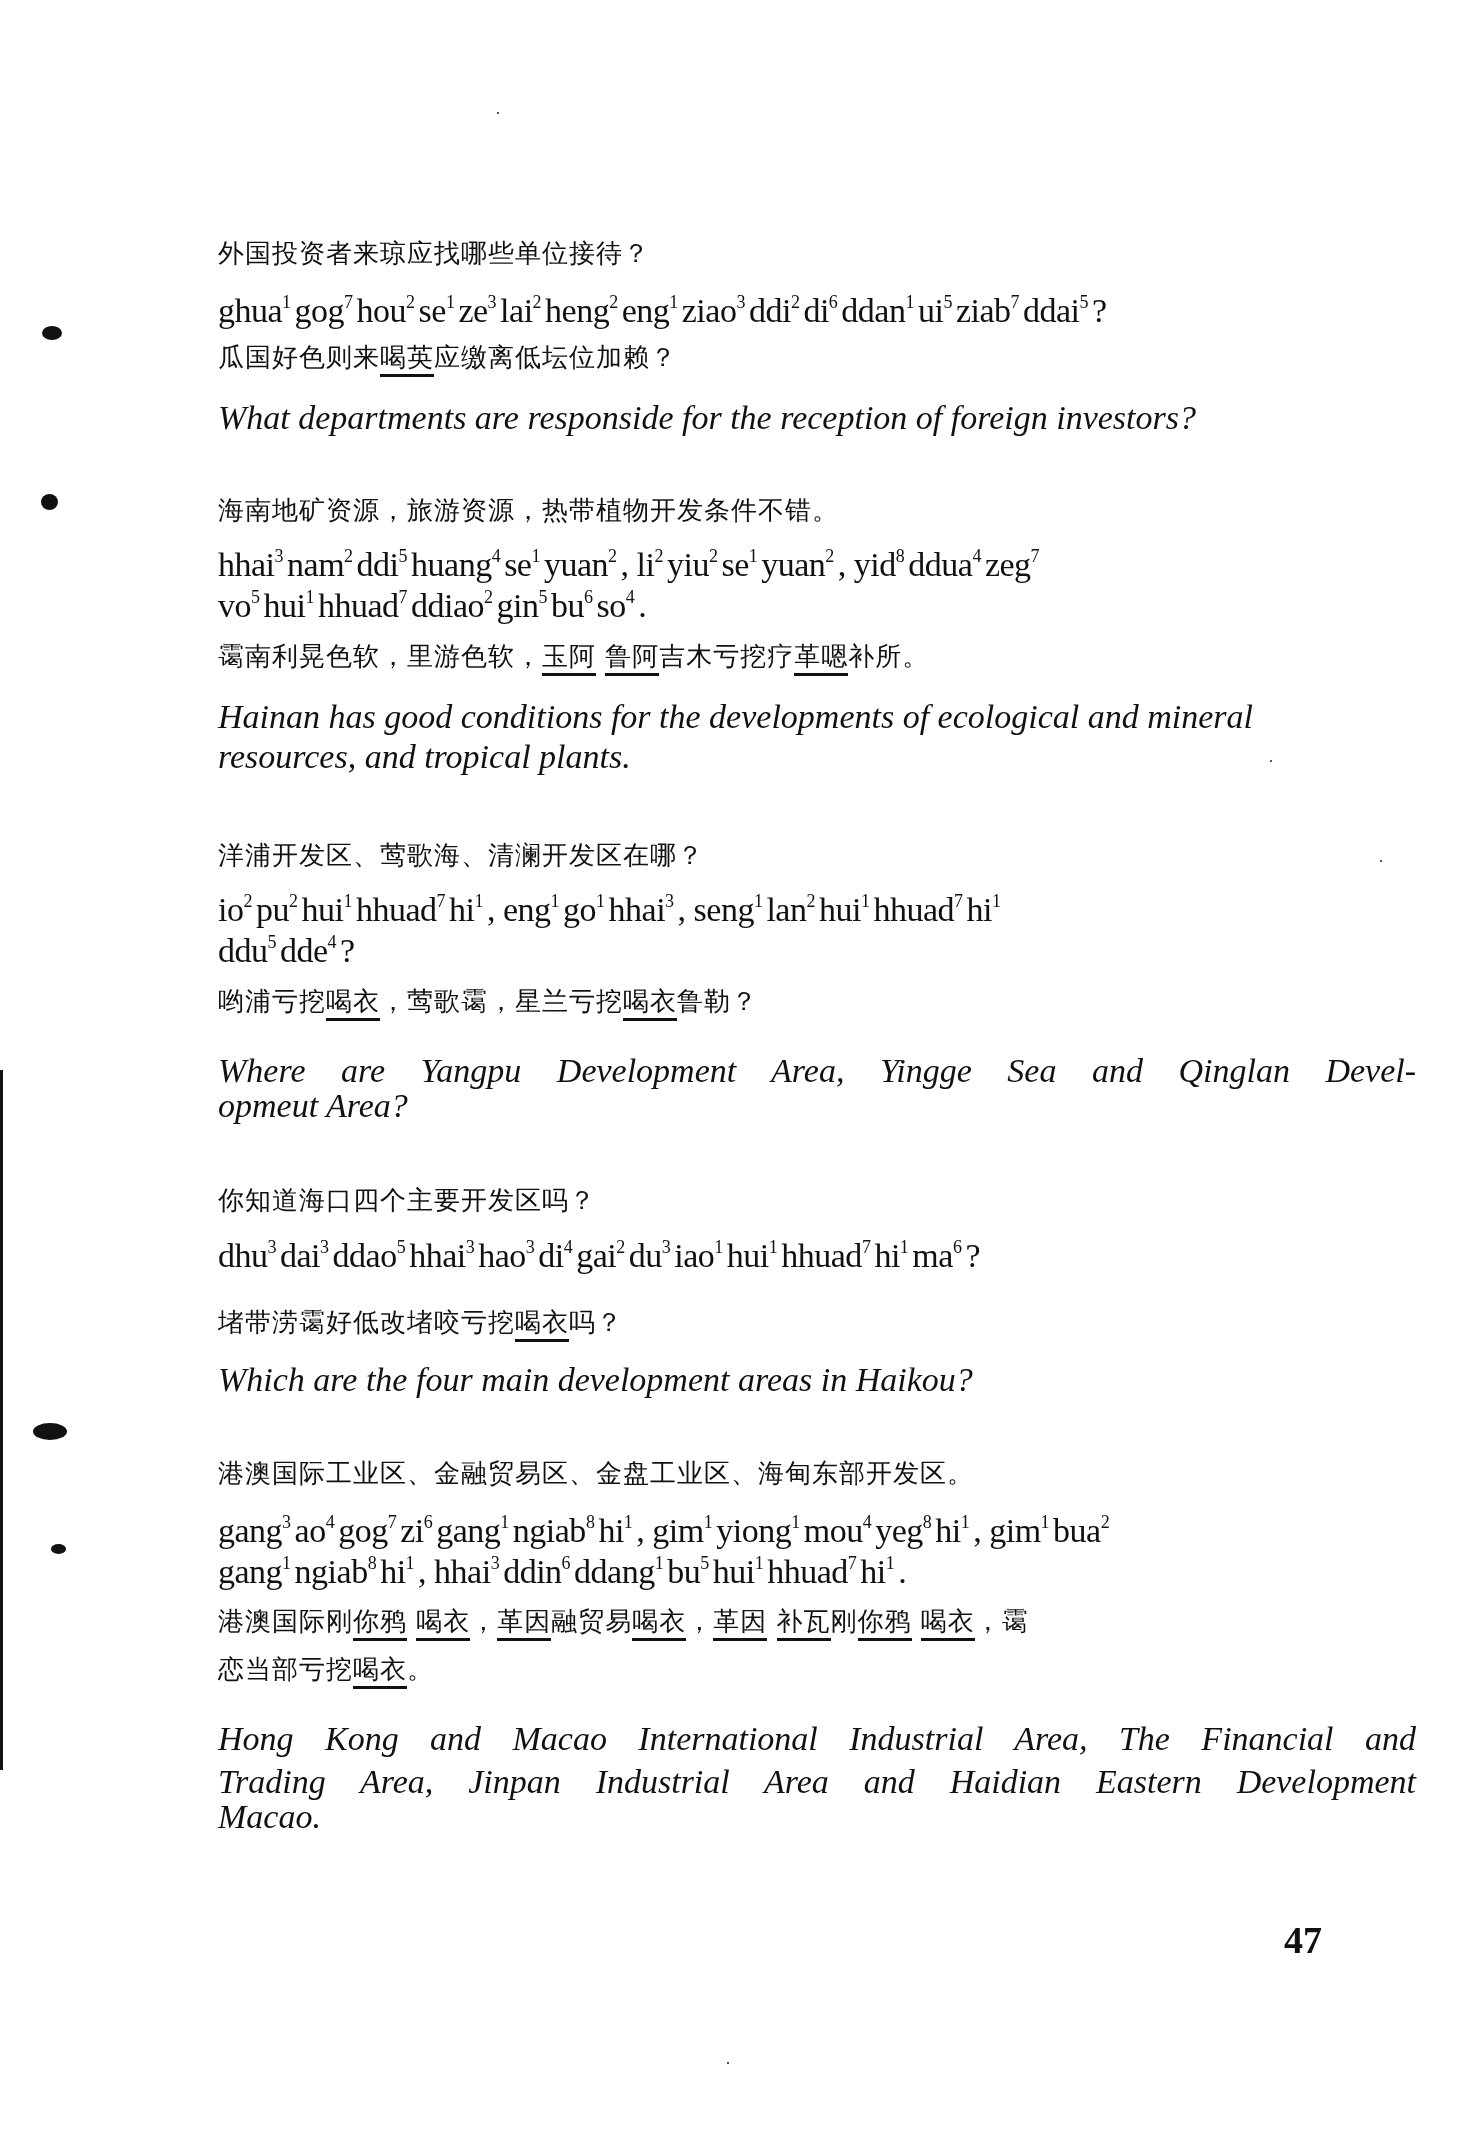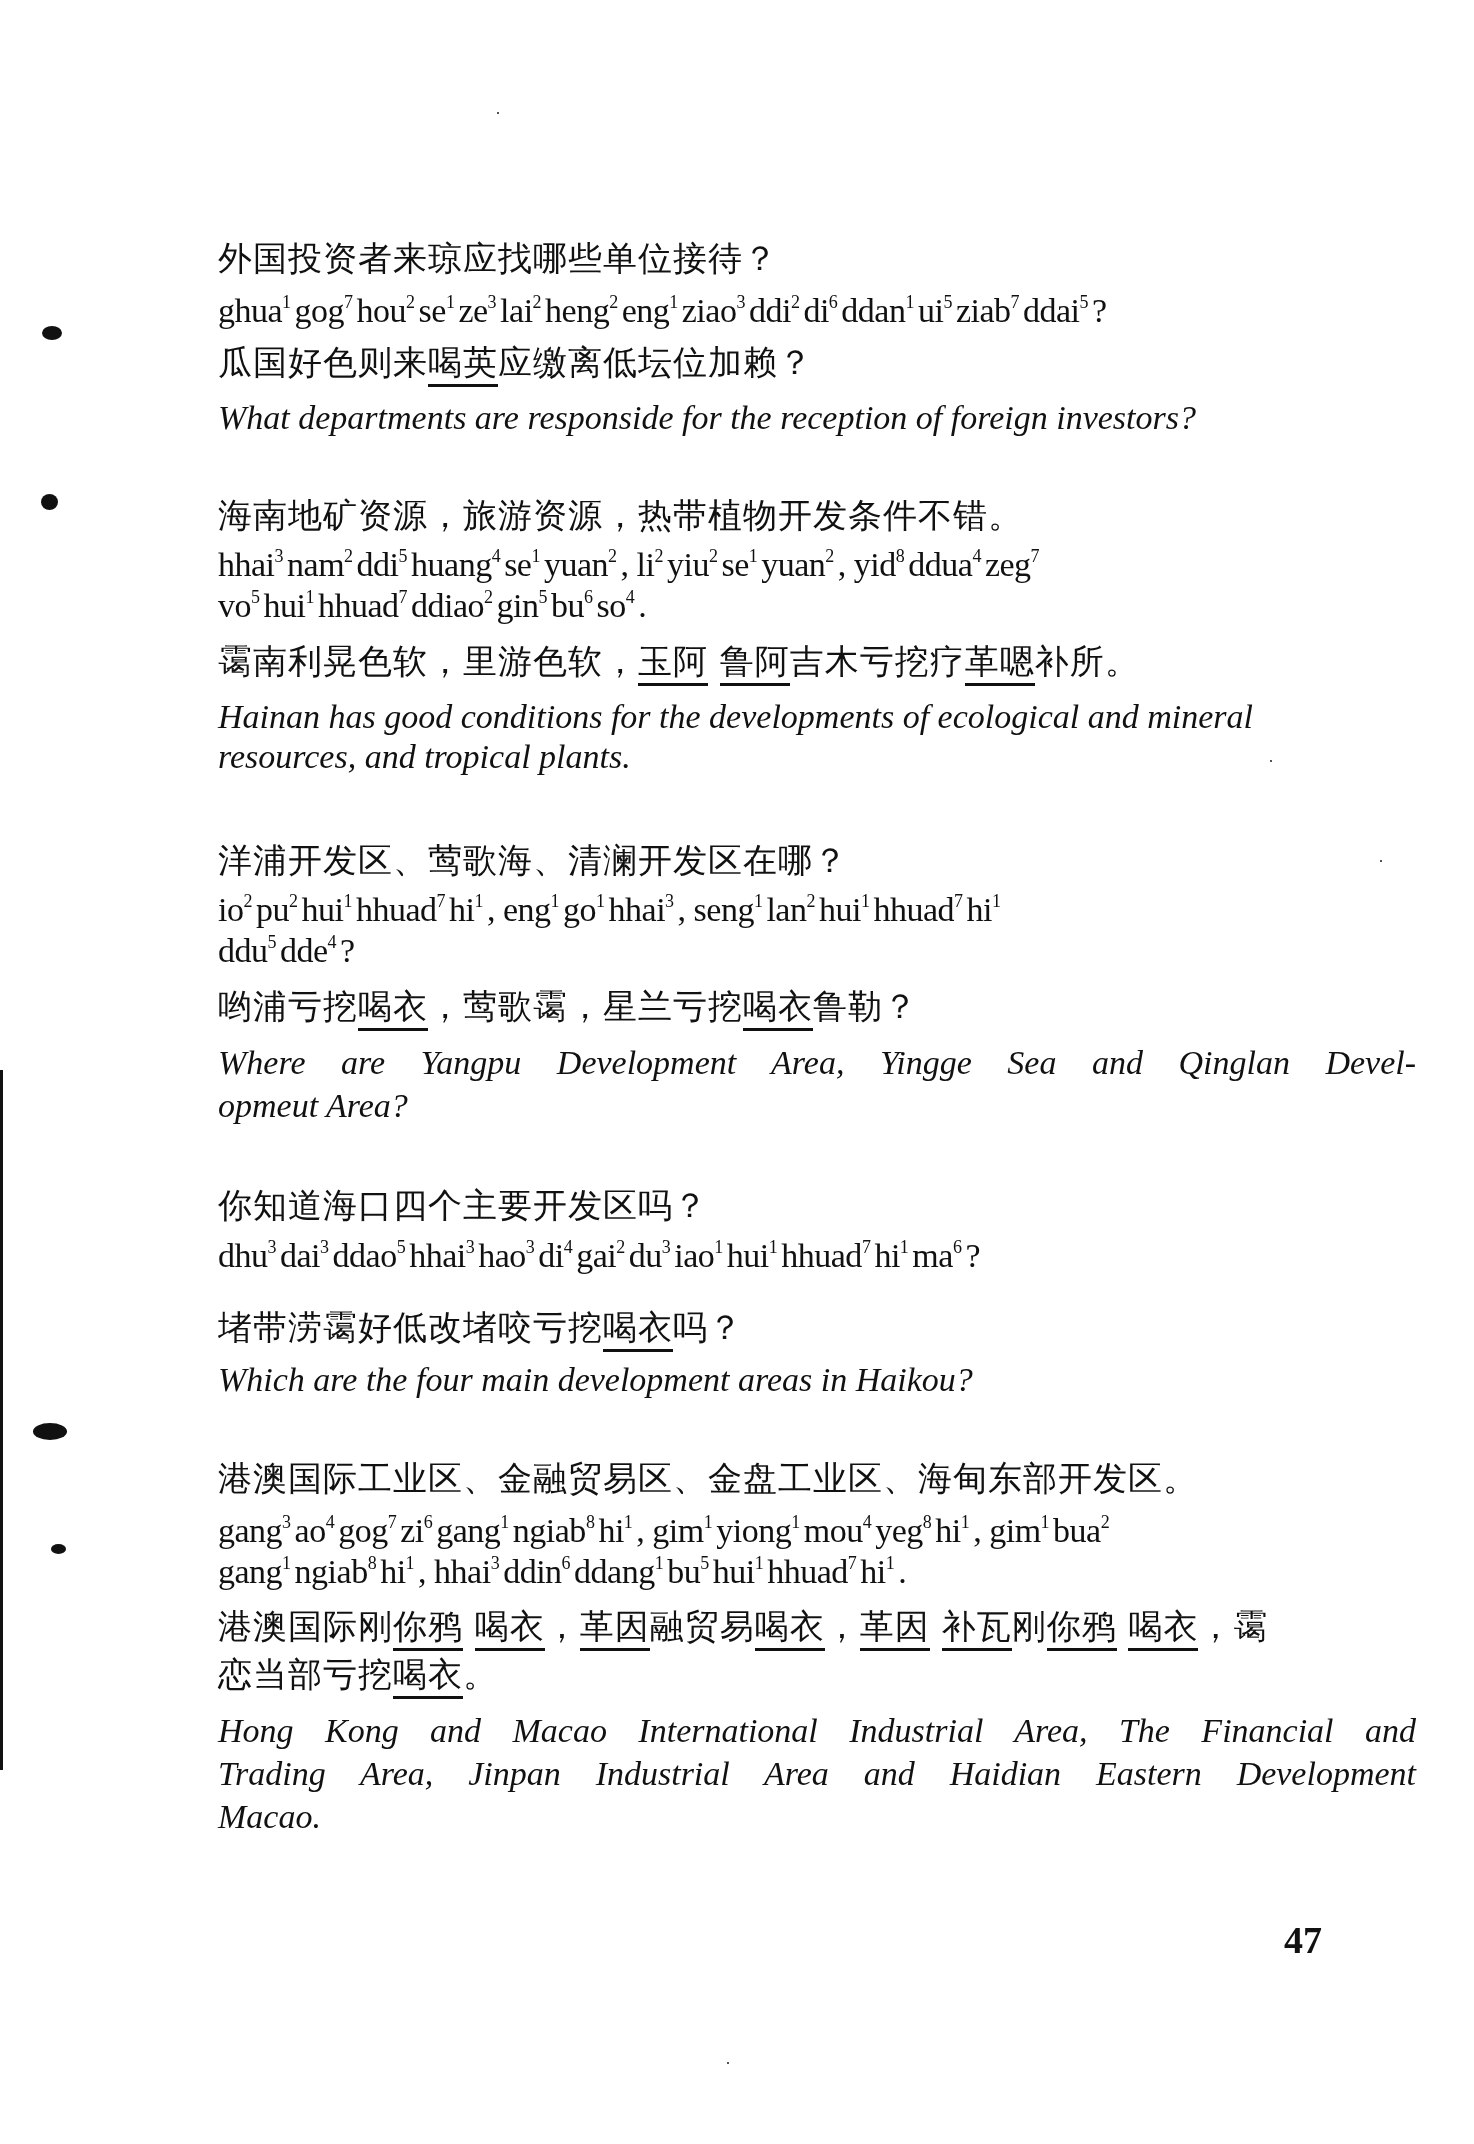--- a/index.html
+++ b/index.html
@@ -1,24 +1,24 @@
 <!DOCTYPE html>
 <html><head>
 <meta charset="utf-8">
 <style>
   html, body { margin: 0; padding: 0; background: #ffffff; }
   body { width: 1474px; height: 2144px; position: relative; overflow: hidden; color: #111; }
   .page { position: absolute; left: 0; top: 0; width: 1474px; height: 2144px; }
   .entry { position: absolute; left: 218px; width: 1200px; }
   .line { position: absolute; left: 0; white-space: nowrap; }
-  .zh { font-family: "DejaVu Serif", serif; font-size: 34px; letter-spacing: 1px; }
+  .zh { font-family: "DejaVu Serif", serif; font-size: 26px; letter-spacing: 1px; }
   .py { font-family: "Liberation Serif", serif; font-size: 34px; letter-spacing: -0.5px; }
   .py sup { font-size: 18px; position: relative; top: -2px; margin-right: 4px; }
   .en { font-family: "Liberation Serif", serif; font-size: 34px; font-style: italic; }
-  .en.just { width: 1198px; text-align: justify; text-align-last: justify; white-space: normal; }
+  .en.just { width: 1198px; text-align: justify; text-align-last: justify; white-space: normal; margin-top: 8px; }
   .u { border-bottom: 3px solid #111; padding-bottom: 2px; }
   .margin-mark { position: absolute; background: #111; border-radius: 50%; }
   .edge-line { position: absolute; left: 0; width: 3px; background: #111; }
   .page-number { position: absolute; left: 1284px; top: 1918px; font-family: "Liberation Serif", serif; font-size: 38px; font-weight: bold; }
   .speck { position: absolute; width: 2px; height: 2px; background: #555; }
 </style>
 </head>
 <body>
 
 <div class="page">

